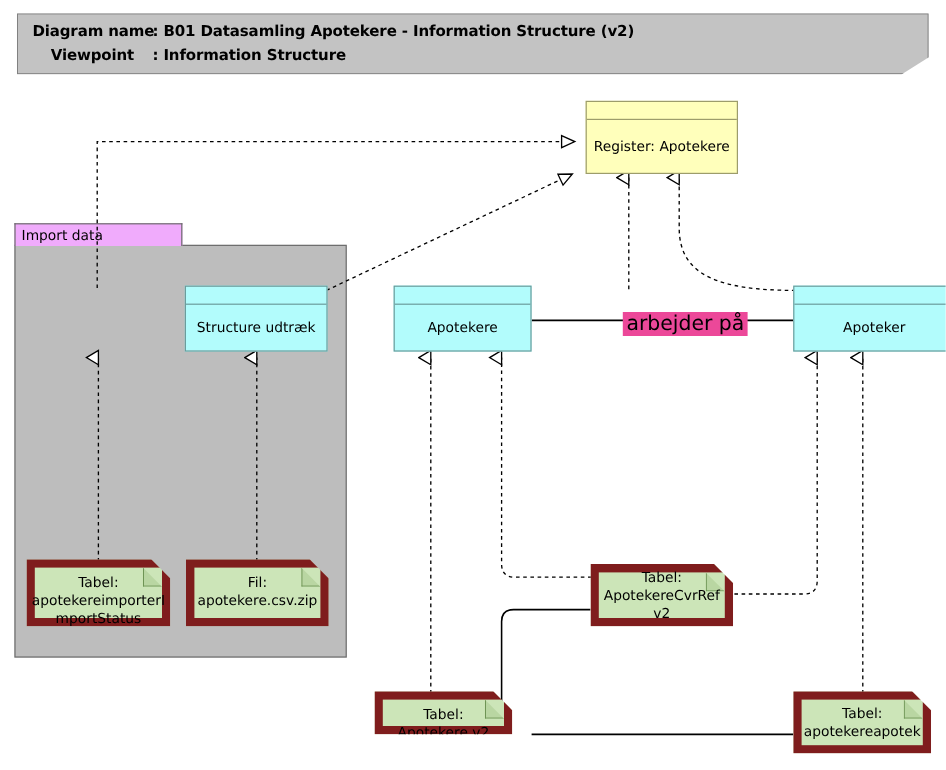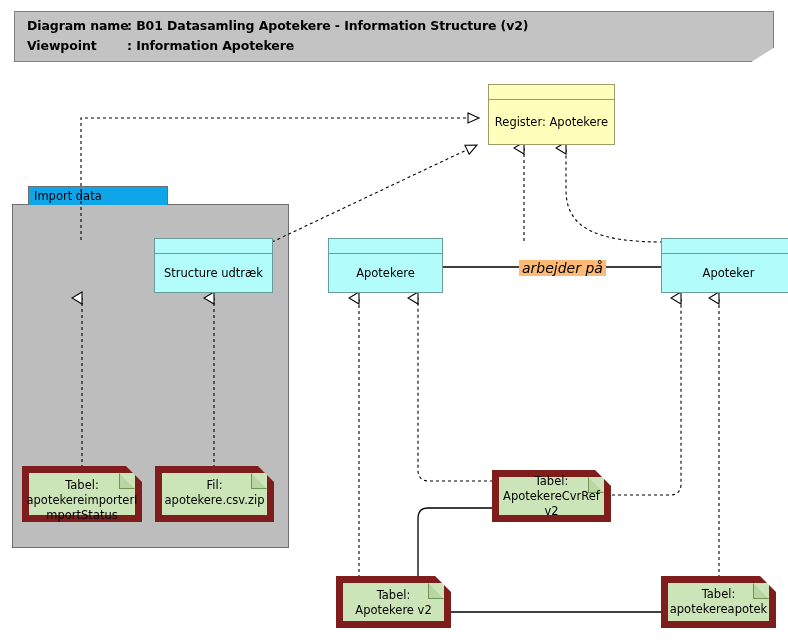--- a/index.html
+++ b/index.html
@@ -40,20 +40,21 @@
     clip-path: polygon(0 0, 100% 0, 100% 72%, 97% 100%, 0 100%);
   }
   .title-line {
     position: absolute;
     left: 12px;
     font-size: 12.5px;
     font-weight: bold;
     color: #000;
     white-space: pre;
     letter-spacing: -0.1px;
+    text-align: center;
   }
   .title-line.l1 { top: 6px; }
   .title-line.l2 { top: 26px; }
   .title-key { display: inline-block; width: 100px; }
 
   
   .group-box {
     position: absolute;
     left: 12px;
     top: 204px;
@@ -62,25 +63,24 @@
     background: #bdbdbd;
     border: 1px solid #6e6e6e;
     box-sizing: border-box;
   }
   .group-tab {
     position: absolute;
     left: 12px;
     top: 186px;
     width: 140px;
     height: 19px;
-    background: #0ea5e9;
+    background: #f0abfc;
     border: 1px solid #6e6e6e;
     border-bottom: none;
     box-sizing: border-box;
-    margin-left: 16px;
   }
   .group-tab-label {
     position: absolute;
     left: 5px;
     top: 2px;
     font-size: 11.5px;
     color: #000;
     white-space: nowrap;
   }
 
@@ -151,36 +151,35 @@
     white-space: pre-line;
   }
   .artifact.top-align .art-label {
     align-items: flex-start;
     padding-top: 5px;
   }
 
   
   .edge-label {
     position: absolute;
-    font-size: 14px;
-    color: #000;
-    background: #fdba74;
+    font-size: 17px;
+    color: #000;
+    background: #ec4899;
     padding: 0 3px;
     white-space: nowrap;
-    font-style: italic;
   }
 </style>
 </head>
 <body>
 
 <div id="canvas">
 
   <div class="title-block">
     <div class="title-line l1"><span class="title-key">Diagram name</span><span>: B01 Datasamling Apotekere - Information Structure (v2)</span></div>
-    <div class="title-line l2"><span class="title-key">Viewpoint</span><span>: Information Apotekere</span></div>
+    <div class="title-line l2"><span class="title-key">Viewpoint</span><span>: Information Structure</span></div>
   </div>
 
   <div class="group-box"></div>
   <div class="group-tab">
     <span class="group-tab-label">Import data</span>
   </div>
 
   <svg class="edges" viewBox="0 0 788 642">
     <defs>
       <marker id="hollow-tri-up" markerWidth="14" markerHeight="12" refX="7" refY="11" orient="auto-start-reverse" markerUnits="userSpaceOnUse">
@@ -263,21 +262,21 @@
     <div class="fold"></div>
     <div class="art-label">Fil: apotekere.csv.zip</div>
   </div>
 
   <div class="artifact" style="left:492px; top:470px; width:119px; height:52px;">
     <div class="fold"></div>
     <div class="art-label">Tabel:
 ApotekereCvrRef v2</div>
   </div>
 
-  <div class="artifact top-align" style="left:336px; top:576px; width:115px; height:52px;text-decoration:underline;">
+  <div class="artifact top-align" style="left:312px; top:576px; width:115px; height:36px;text-decoration:underline;">
     <div class="fold"></div>
     <div class="art-label">Tabel: Apotekere v2</div>
   </div>
 
   <div class="artifact" style="left:661px; top:576px; width:115px; height:52px;">
     <div class="fold"></div>
     <div class="art-label">Tabel:
 apotekereapotek</div>
   </div>
 

